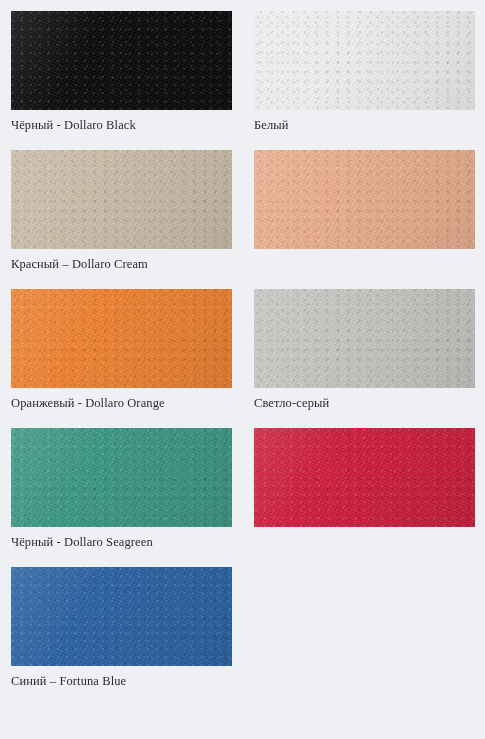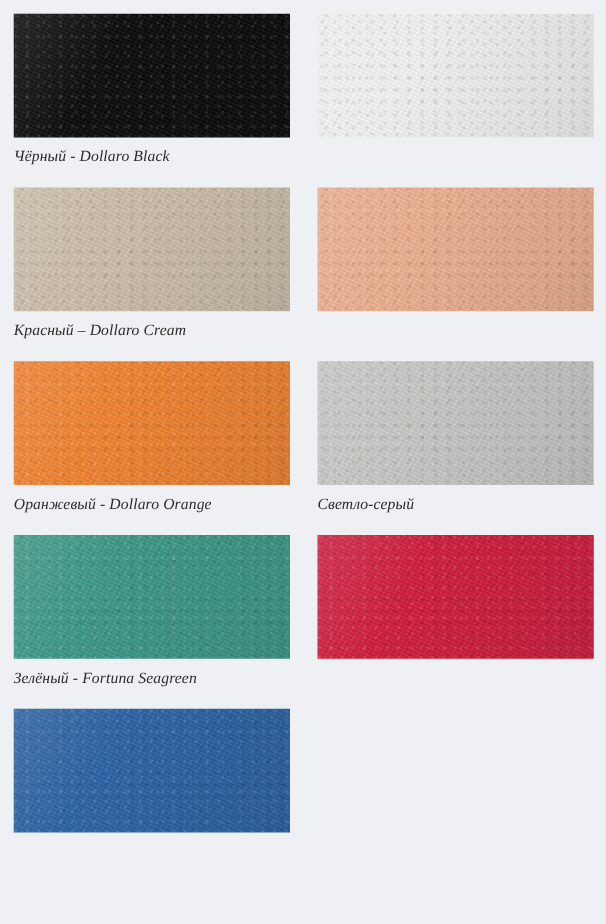--- a/index.html
+++ b/index.html
@@ -21,21 +21,20 @@
   }
   .swatch-grid {
     display: grid;
     grid-template-columns: 221px 221px;
     column-gap: 22px;
     row-gap: 0px;
   }
   .swatch-cell {
     width: 221px;
     margin-bottom: 17px;
-    font-style: italic;
   }
   .swatch-chip {
     position: relative;
     width: 221px;
     height: 99px;
     overflow: hidden;
     background-color: #888;
   }
   
   .swatch-chip .grain {
@@ -77,20 +76,21 @@
       <div class="grain"></div>
       <div class="sheen"></div>
     </div>
     <div class="swatch-label">Чёрный - Dollaro Black</div>
   </div>
       <div class="swatch-cell">
     <div class="swatch-chip" title="Белый" style="background-color: rgb(246, 246, 244);">
       <div class="grain"></div>
       <div class="sheen"></div>
     </div>
+    <div class="swatch-label">Белый</div>
   </div>
       <div class="swatch-cell">
     <div class="swatch-chip" title="Кремовый – Dollaro Cream" style="background-color: rgb(207, 195, 173);">
       <div class="grain"></div>
       <div class="sheen"></div>
     </div>
     <div class="swatch-label">Красный – Dollaro Cream</div>
   </div>
       <div class="swatch-cell">
     <div class="swatch-chip" title="Бежевый – Dollaro Rust" style="background-color: rgb(240, 179, 147);">
@@ -110,28 +110,29 @@
       <div class="grain"></div>
       <div class="sheen"></div>
     </div>
     <div class="swatch-label">Светло-серый</div>
   </div>
       <div class="swatch-cell">
     <div class="swatch-chip" title="Зелёный - Dollaro Seagreen" style="background-color: rgb(63, 156, 138);">
       <div class="grain"></div>
       <div class="sheen"></div>
     </div>
-    <div class="swatch-label">Зелёный - Fortuna Seagreen</div>
+    <div class="swatch-label">Чёрный - Dollaro Seagreen</div>
   </div>
       <div class="swatch-cell">
     <div class="swatch-chip" title="Красный – Dollaro Red" style="background-color: rgb(212, 32, 64);">
       <div class="grain"></div>
       <div class="sheen"></div>
     </div>
   </div>
       <div class="swatch-cell">
     <div class="swatch-chip" title="Синий – Fortuna Blue" style="background-color: rgb(46, 102, 168);">
       <div class="grain"></div>
       <div class="sheen"></div>
     </div>
+    <div class="swatch-label">Синий – Fortuna Blue</div>
   </div>
     </div>
 </div>
 
 </body></html>

